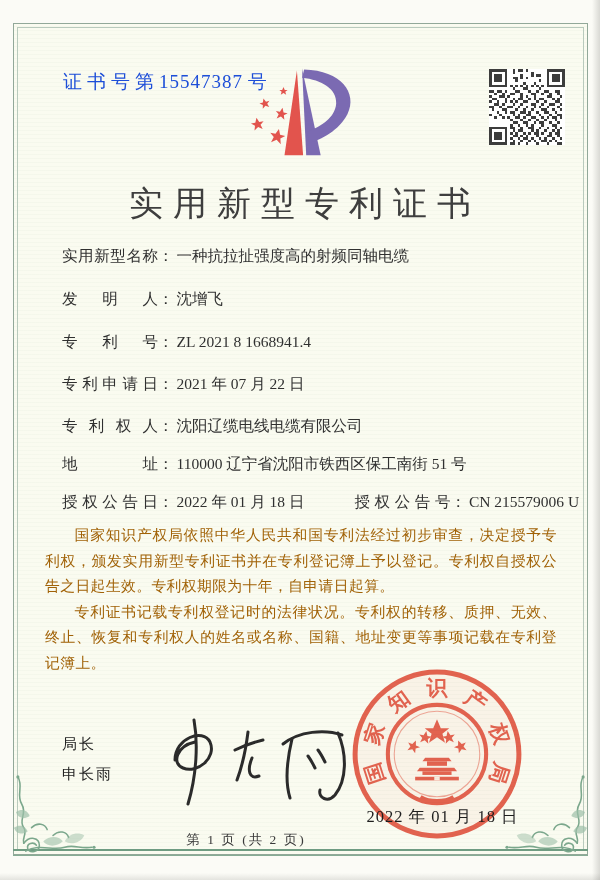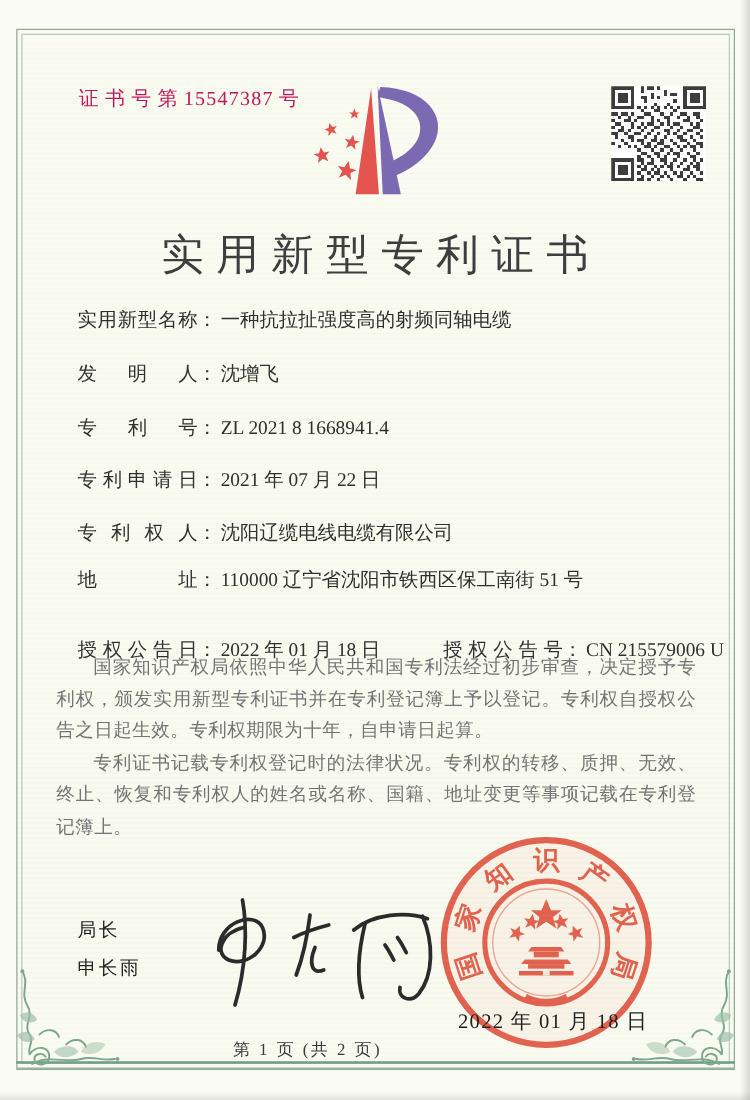--- a/index.html
+++ b/index.html
@@ -9,32 +9,32 @@
         background:#fafbf0;
         background-image:repeating-linear-gradient(0deg, rgba(110,150,115,0.04) 0 1px, rgba(0,0,0,0) 1px 4px);}
   .edge-right{position:absolute;right:0;top:0;width:8px;height:100%;
         background:linear-gradient(to right, rgba(0,0,0,0), rgba(60,60,55,0.18));}
   .edge-bottom{position:absolute;left:0;bottom:0;width:100%;height:7px;
         background:linear-gradient(to bottom, rgba(0,0,0,0), rgba(60,60,55,0.12));}
   .frame-outer{position:absolute;left:13px;top:23px;right:12px;bottom:25px;border:1px solid #92a899;}
   .frame-inner{position:absolute;left:17px;top:27px;right:16px;bottom:29px;border:1px solid #b9cabd;}
   .bottom-line{position:absolute;left:13px;right:12px;top:849px;height:4px;
         border-top:2px solid #6f9c82;border-bottom:1px solid #86ac94;}
-  .certno{position:absolute;left:63px;top:69px;font-size:16px;color:#be185d;white-space:nowrap;}
+  .certno{position:absolute;left:63px;top:69px;font-size:19px;color:#1d4ed8;white-space:nowrap;}
   .certno .sp{letter-spacing:5px;}
   .certno .num{letter-spacing:1px;}
   .title{position:absolute;left:0;top:181px;width:600px;text-align:center;
         font-size:34px;color:#3e3e3e;letter-spacing:10px;text-indent:10px;}
   .fields{position:absolute;left:62px;top:246px;width:500px;font-size:15.5px;color:#303030;}
   .frow{position:absolute;left:0;white-space:nowrap;font-family:Liberation Serif, serif;}
   .flabel{display:inline-block;width:96px;text-align:justify;text-align-last:justify;vertical-align:bottom;}
   .colon{padding-right:3px;}
   .grant2{margin-left:50px;}
   .paras{position:absolute;left:45px;top:523px;width:512px;font-size:14.8px;line-height:25.5px;
-        color:#737373;text-align:justify;letter-spacing:0.4px;font-family:Liberation Mono, monospace;}
+        color:#a16207;text-align:justify;letter-spacing:0.4px;}
   .paras p{margin:0;text-indent:2em;}
   .signer{position:absolute;left:62px;top:735px;font-family:Liberation Serif, serif;
         font-size:15px;color:#222;font-weight:500;letter-spacing:2px;}
   .signer div{margin-bottom:11px;}
   .signature{position:absolute;left:145px;top:708px;}
   .seal{position:absolute;left:346px;top:663px;mix-blend-mode:multiply;opacity:.95;}
   .seal-date{position:absolute;left:360px;top:806px;width:165px;text-align:center;
         font-size:16.5px;color:#1e1e1e;letter-spacing:1px;white-space:nowrap;}
   .footer{position:absolute;left:0;top:831px;width:492px;text-align:center;
         font-size:13.5px;color:#3a3a3a;letter-spacing:2px;}
@@ -128,21 +128,21 @@
     </div>
     <div class="frow" style="top:128px">
       <span class="flabel">专利申请日</span><span class="colon">：</span><span>2021 年 07 月 22 日</span>
     </div>
     <div class="frow" style="top:170px">
       <span class="flabel">专利权人</span><span class="colon">：</span><span>沈阳辽缆电线电缆有限公司</span>
     </div>
     <div class="frow" style="top:208px">
       <span class="flabel">地址</span><span class="colon">：</span><span>110000 辽宁省沈阳市铁西区保工南街 51 号</span>
     </div>
-    <div class="frow" style="top:264px">
+    <div class="frow" style="top:246px">
       <span class="flabel">授权公告日</span><span class="colon">：</span><span>2022 年 01 月 18 日</span><span class="grant2"><span class="flabel">授权公告号</span><span class="colon">：</span><span>CN 215579006 U</span></span>
     </div>
   </div>
 
   <div class="paras">
     <p>国家知识产权局依照中华人民共和国专利法经过初步审查，决定授予专利权，颁发实用新型专利证书并在专利登记簿上予以登记。专利权自授权公告之日起生效。专利权期限为十年，自申请日起算。</p>
     <p>专利证书记载专利权登记时的法律状况。专利权的转移、质押、无效、终止、恢复和专利权人的姓名或名称、国籍、地址变更等事项记载在专利登记簿上。</p>
   </div>
 
   <div class="signer">

